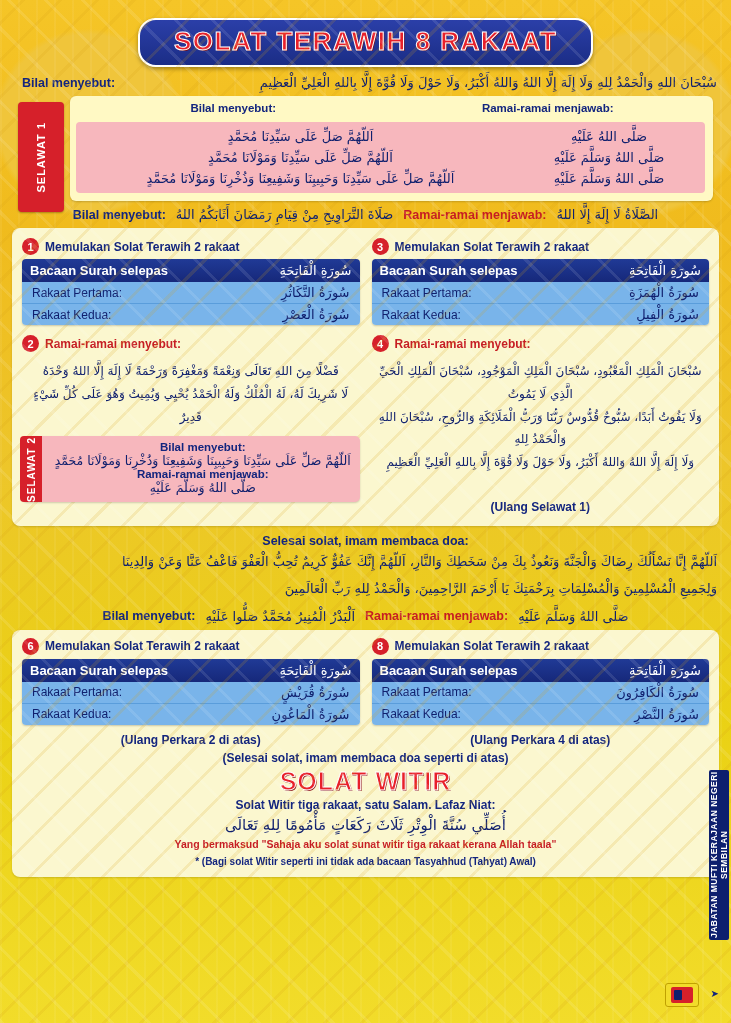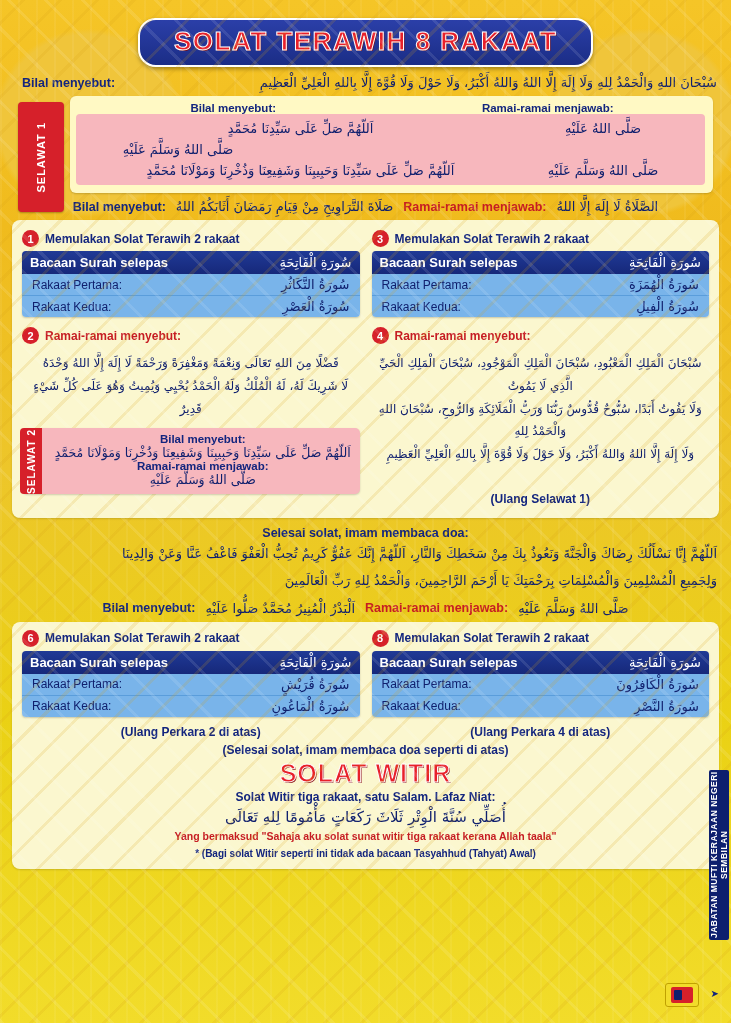--- a/index.html
+++ b/index.html
@@ -66,21 +66,21 @@
     width:46px; height:110px;
     background:#d6202a; color:#fff;
     border-radius:4px;
     display:flex; align-items:center; justify-content:center;
     box-shadow:0 1px 2px rgba(0,0,0,0.3);
   }
   .sel-tab span {
     writing-mode:vertical-rl; transform:rotate(180deg);
     font-size:11px; font-weight:bold; letter-spacing:1px;
   }
-  .pink-box { background:#f7b7bd; border-radius:4px; padding:4px 12px; }
+  .pink-box { background:#f7b7bd; border-radius:4px; padding:4px 6px;margin-top:8px; }
   .two-col-head { display:flex; }
   .two-col-head div { flex:1; text-align:center; font-size:11.5px; font-weight:bold; color:#13257e; }
   .resp-row { display:flex; align-items:center; padding:3px 0; }
   .resp-row .left  { flex:1; text-align:center; color:#10206e; font-size:13px; }
   .resp-row .right { width:180px; text-align:center; color:#10206e; font-size:13px; }
 
   .center-row { display:flex; align-items:center; justify-content:center; gap:10px; padding:6px 10px 2px; }
 
   
   .cream {
@@ -210,20 +210,21 @@
     <div class="two-col-head">
       <div>Bilal menyebut:</div>
       <div>Ramai-ramai menjawab:</div>
     </div>
     <div class="pink-box">
       <div class="resp-row">
         <div class="ar left">اَللّهُمَّ صَلِّ عَلَى سَيِّدِنَا مُحَمَّدٍ</div>
         <div class="ar right">صَلَّى اللهُ عَلَيْهِ</div>
       </div>
       <div class="resp-row">
+        <div class="ar left">اَللّهُمَّ صَلِّ عَلَى سَيِّدِنَا وَمَوْلَانَا مُحَمَّدٍ</div>
         <div class="ar right">صَلَّى اللهُ وَسَلَّمَ عَلَيْهِ</div>
       </div>
       <div class="resp-row">
         <div class="ar left">اَللّهُمَّ صَلِّ عَلَى سَيِّدِنَا وَحَبِيبِنَا وَشَفِيعِنَا وَذُخْرِنَا وَمَوْلَانَا مُحَمَّدٍ</div>
         <div class="ar right">صَلَّى اللهُ وَسَلَّمَ عَلَيْهِ</div>
       </div>
     </div>
   </div>
 
   <div class="center-row">

